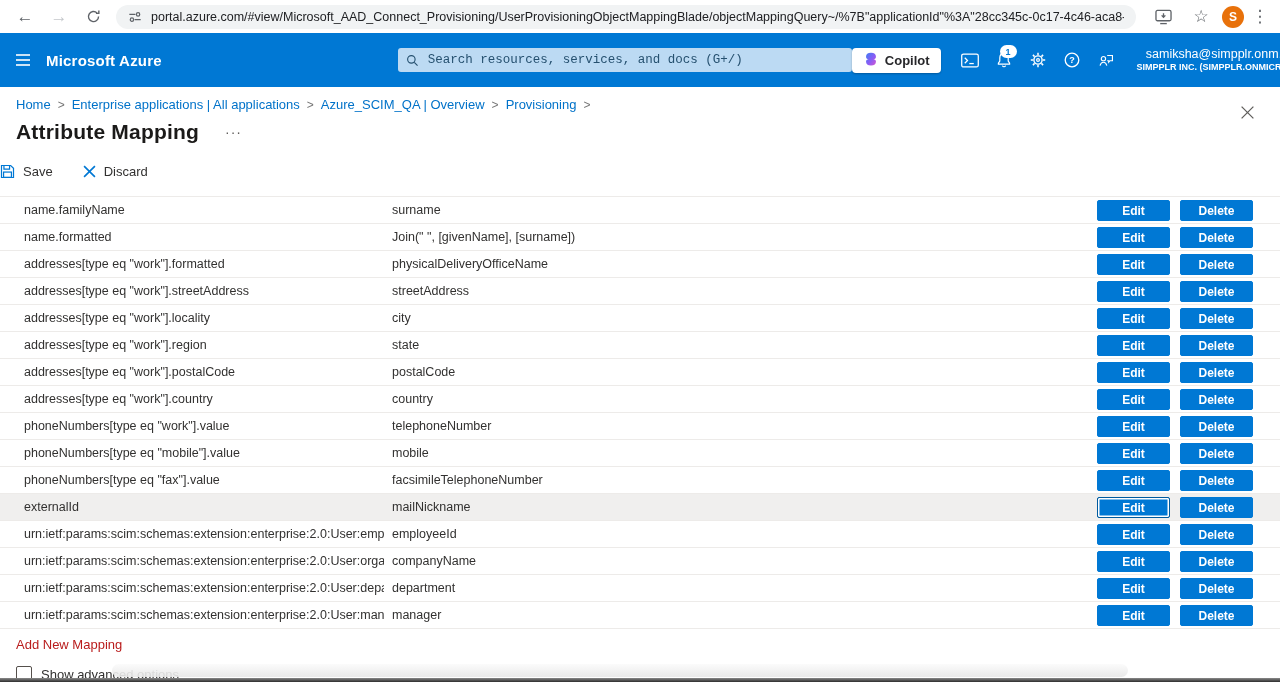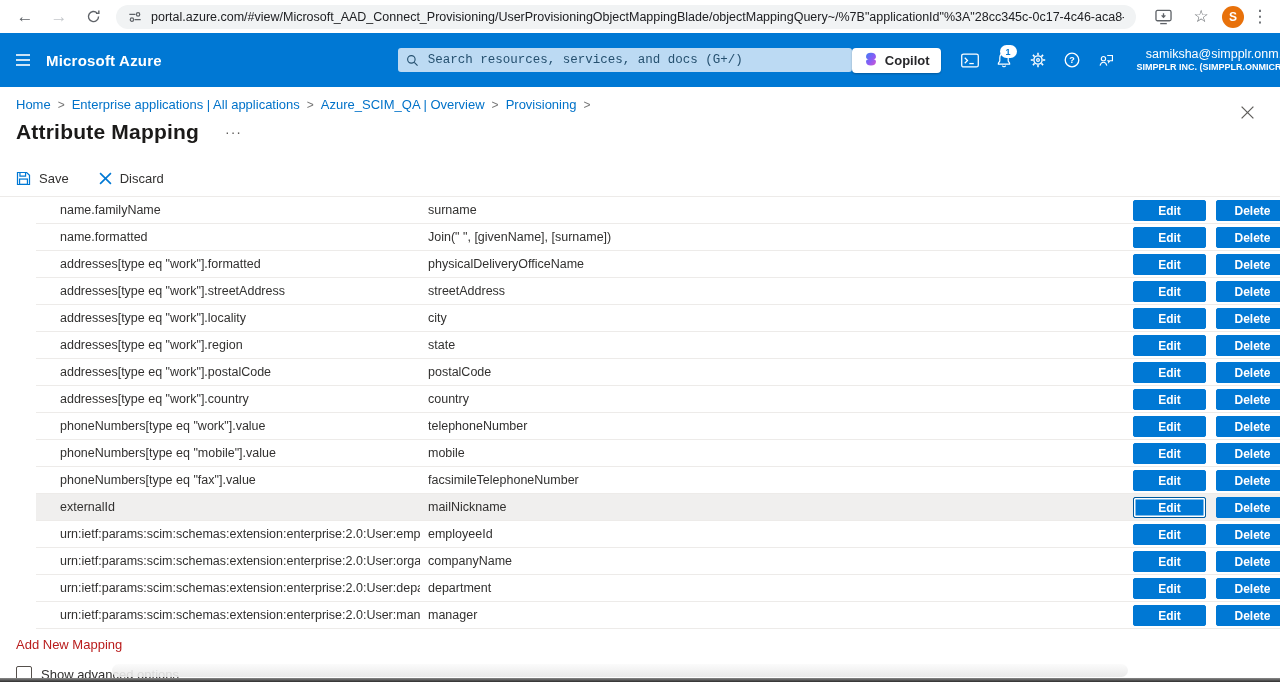--- a/index.html
+++ b/index.html
@@ -42,26 +42,26 @@
 
   
   .breadcrumb{padding:10px 16px 0;font-size:13px;color:#605e5c;white-space:nowrap;}
   .breadcrumb a{color:#0072c9;text-decoration:none;cursor:pointer;}
   .breadcrumb .sep{margin:0 7px;color:#777;font-size:12px;}
   .title-row{display:flex;align-items:center;padding:8px 16px 2px;}
   .title-row h1{margin:0;font-size:21px;font-weight:700;color:#1b1a19;letter-spacing:.2px;}
   .title-ellipsis{margin-left:26px;color:#605e5c;font-size:14px;letter-spacing:1px;cursor:pointer;}
   .blade-close{position:absolute;top:105px;right:22px;width:18px;height:18px;color:#605e5c;cursor:pointer;}
 
-  .cmdbar{display:flex;align-items:flex-end;gap:30px;padding:18px 16px 10px;height:22px;}
+  .cmdbar{display:flex;align-items:flex-start;gap:30px;padding:18px 0 10px;height:22px;}
   .cmd{display:flex;align-items:center;gap:8px;font-size:13px;color:#323130;cursor:pointer;}
 
   
   .mapping-table{border-top:1px solid #edebe9;}
-  .trow{position:relative;height:27px;border-bottom:1px solid #edebe9;box-sizing:border-box;background:#fff;margin-left:36px;}
+  .trow{position:relative;height:27px;border-bottom:1px solid #edebe9;box-sizing:border-box;background:#fff;}
   .trow.selected{background:#f0efee;}
   .cell-attr{position:absolute;left:24px;top:50%;transform:translateY(-50%);font-size:12.5px;color:#323130;
              white-space:nowrap;max-width:360px;overflow:hidden;}
   .cell-target{position:absolute;left:392px;top:50%;transform:translateY(-50%);font-size:12.5px;color:#323130;white-space:nowrap;}
   .btn{position:absolute;top:3px;width:73px;height:21px;background:#0078d4;border:1px solid #0078d4;
        border-radius:2px;color:#fff;font-size:12px;font-weight:700;display:flex;align-items:center;
        justify-content:center;cursor:pointer;box-sizing:border-box;font-family:"Liberation Sans",sans-serif;}
   .btn-edit{left:1097px;}
   .btn-delete{left:1180px;}
   .btn.focused{box-shadow:inset 0 0 0 1.5px #fff;border-color:#005a9e;}

